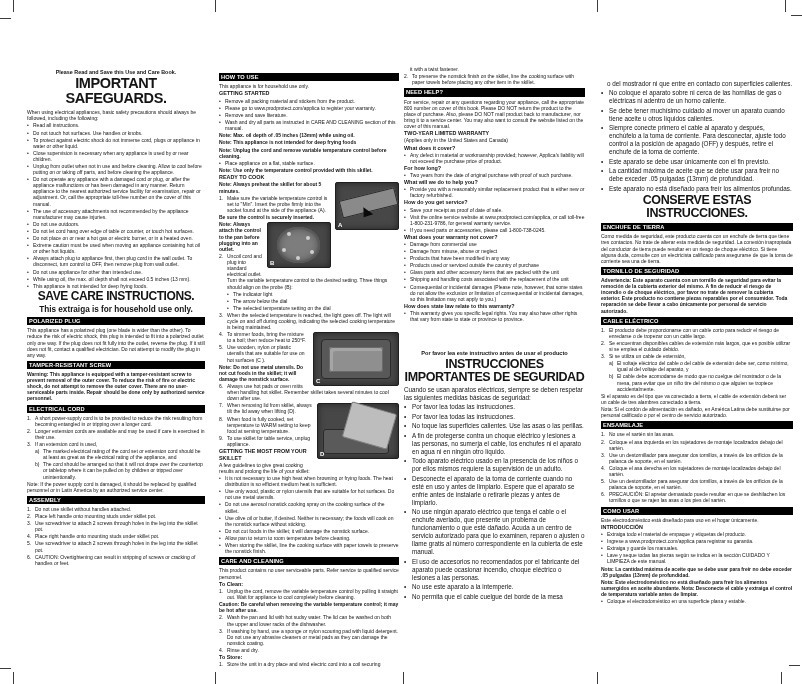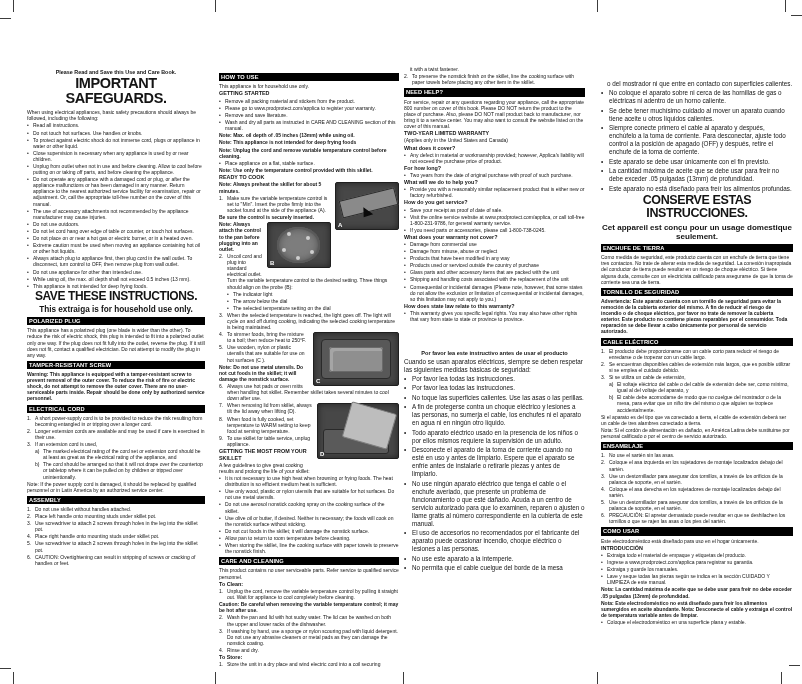--- a/index.html
+++ b/index.html
@@ -83,21 +83,21 @@
         <div class="li"><span class="tx">The use of accessory attachments not recommended by the appliance manufacturer may cause injuries.</span></div>
         <div class="li"><span class="tx">Do not use outdoors.</span></div>
         <div class="li"><span class="tx">Do not let cord hang over edge of table or counter, or touch hot surfaces.</span></div>
         <div class="li"><span class="tx">Do not place on or near a hot gas or electric burner, or in a heated oven.</span></div>
         <div class="li"><span class="tx">Extreme caution must be used when moving an appliance containing hot oil or other hot liquids.</span></div>
         <div class="li"><span class="tx">Always attach plug to appliance first, then plug cord in the wall outlet. To disconnect, turn control to OFF, then remove plug from wall outlet.</span></div>
         <div class="li"><span class="tx">Do not use appliance for other than intended use.</span></div>
         <div class="li"><span class="tx">While using oil, the max. oil depth shall not exceed 0.5 inches (13 mm).</span></div>
         <div class="li"><span class="tx">This appliance is not intended for deep frying foods.</span></div>
       </div>
-      <div class="h1" style="font-size: 12px;">SAVE THESE INSTRUCTIONS.</div>
+      <div class="h1" style="font-size: 12px;">SAVE CARE INSTRUCTIONS.</div>
       <div class="cb" style="font-size: 8.2px; line-height: 9.43px;">This extraiga is for household use only.</div>
       <div class="bar">POLARIZED PLUG</div>
       <div class="para">This appliance has a polarized plug (one blade is wider than the other). To reduce the risk of electric shock, this plug is intended to fit into a polarized outlet only one way. If the plug does not fit fully into the outlet, reverse the plug. If it still does not fit, contact a qualified electrician. Do not attempt to modify the plug in any way.</div>
       <div class="bar">TAMPER-RESISTANT SCREW</div>
       <div class="para bold">Warning: This appliance is equipped with a tamper-resistant screw to prevent removal of the outer cover. To reduce the risk of fire or electric shock, do not attempt to remove the outer cover. There are no user-serviceable parts inside. Repair should be done only by authorized service personnel.</div>
       <div class="bar">ELECTRICAL CORD</div>
       <div class="ol">
         <div class="li"><span class="mk">1.</span><span class="tx">A short power-supply cord is to be provided to reduce the risk resulting from becoming entangled in or tripping over a longer cord.</span></div>
         <div class="li"><span class="mk">2.</span><span class="tx">Longer extension cords are available and may be used if care is exercised in their use.</span></div>
         <div class="li"><span class="mk">3.</span><span class="tx">If an extension cord is used,</span></div>
@@ -251,20 +251,21 @@
         <div class="li"><span class="tx">Glass parts and other accessory items that are packed with the unit</span></div>
         <div class="li"><span class="tx">Shipping and handling costs associated with the replacement of the unit</span></div>
         <div class="li"><span class="tx">Consequential or incidental damages (Please note, however, that some states do not allow the exclusion or limitation of consequential or incidental damages, so this limitation may not apply to you.)</span></div>
       </div>
       <div class="sub">How does state law relate to this warranty?</div>
       <div class="ul">
         <div class="li"><span class="tx">This warranty gives you specific legal rights. You may also have other rights that vary from state to state or province to province.</span></div>
       </div>
       <div class="gap" style="height: 26px;"></div>
       <div class="cb" style="font-size: 5.6px; line-height: 6.44px;">Por favor lea este instructivo antes de usar el producto</div>
+      <div class="h1" style="font-size: 12.5px;">INSTRUCCIONES IMPORTANTES DE SEGURIDAD</div>
       <div class="para es">Cuando se usan aparatos eléctricos, siempre se deben respetar las siguientes medidas básicas de seguridad:</div>
       <div class="ul es">
         <div class="li"><span class="tx">Por favor lea todas las instrucciones.</span></div>
         <div class="li"><span class="tx">Por favor lea todas las instrucciones.</span></div>
         <div class="li"><span class="tx">No toque las superficies calientes. Use las asas o las perillas.</span></div>
         <div class="li"><span class="tx">A fin de protegerse contra un choque eléctrico y lesiones a las personas, no sumerja el cable, los enchufes ni el aparato en agua ni en ningún otro líquido.</span></div>
         <div class="li"><span class="tx">Todo aparato eléctrico usado en la presencia de los niños o por ellos mismos requiere la supervisión de un adulto.</span></div>
         <div class="li"><span class="tx">Desconecte el aparato de la toma de corriente cuando no esté en uso y antes de limpiarlo. Espere que el aparato se enfríe antes de instalarle o retirarle piezas y antes de limpiarlo.</span></div>
         <div class="li"><span class="tx">No use ningún aparato eléctrico que tenga el cable o el enchufe averiado, que presente un problema de funcionamiento o que esté dañado. Acuda a un centro de servicio autorizado para que lo examinen, reparen o ajusten o llame gratis al número correspondiente en la cubierta de este manual.</span></div>
         <div class="li"><span class="tx">El uso de accesorios no recomendados por el fabricante del aparato puede ocasionar incendio, choque eléctrico o lesiones a las personas.</span></div>
@@ -276,21 +277,20 @@
       <div class="para cont es">o del mostrador ni que entre en contacto con superficies calientes.</div>
       <div class="ul es">
         <div class="li"><span class="tx">No coloque el aparato sobre ni cerca de las hornillas de gas o eléctricas ni adentro de un horno caliente.</span></div>
         <div class="li"><span class="tx">Se debe tener muchísimo cuidado al mover un aparato cuando tiene aceite u otros líquidos calientes.</span></div>
         <div class="li"><span class="tx">Siempre conecte primero el cable al aparato y después, enchúfelo a la toma de corriente.  Para desconectar, ajuste todo control a la posición de apagado (OFF) y después, retire el enchufe de la toma de corriente.</span></div>
         <div class="li"><span class="tx">Este aparato se debe usar únicamente con el fin previsto.</span></div>
         <div class="li"><span class="tx">La cantidad máxima de aceite que se debe usar para freír no debe exceder .05 pulgadas (13mm) de profundidad.</span></div>
         <div class="li"><span class="tx">Este aparato no está diseñado para freír los alimentos profundas.</span></div>
       </div>
       <div class="h1" style="font-size: 12.5px;">CONSERVE ESTAS INSTRUCCIONES.</div>
-      <div class="cb" style="font-size: 8px; line-height: 9.2px;">Cet appareil est conçu pour un usage domestique seulement.</div>
       <div class="bar">ENCHUFE DE TIERRA</div>
       <div class="para">Como medida de seguridad, este producto cuenta con un enchufe de tierra que tiene tres contactos. No trate de alterar esta medida de seguridad. La conexión inapropiada del conductor de tierra puede resultar en un riesgo de choque eléctrico. Si tiene alguna duda, consulte con un electricista calificado para asegurarse de que la toma de corriente sea una de tierra.</div>
       <div class="bar">TORNILLO DE SEGURIDAD</div>
       <div class="para bold">Advertencia: Este aparato cuenta con un tornillo de seguridad para evitar la remoción de la cubierta exterior del mismo. A fin de reducir el riesgo de incendio o de choque eléctrico, por favor no trate de remover la cubierta exterior. Este producto no contiene piezas reparables por el consumidor. Toda reparación se debe llevar a cabo únicamente por personal de servicio autorizado.</div>
       <div class="bar">CABLE ELÉCTRICO</div>
       <div class="ol">
         <div class="li"><span class="mk">1.</span><span class="tx">El producto debe proporcionarse con un cable corto para reducir el riesgo de enredarse o de tropezar con un cable largo.</span></div>
         <div class="li"><span class="mk">2.</span><span class="tx">Se encuentran disponibles cables de extensión más largos, que es posible utilizar si se emplea el cuidado debido.</span></div>
         <div class="li"><span class="mk">3.</span><span class="tx">Si se utiliza un cable de extensión,</span></div>
         <div class="li sub2"><span class="mk">a)</span><span class="tx">El voltaje eléctrico del cable o del cable de extensión debe ser, como mínimo, igual al del voltaje del aparato, y</span></div>

